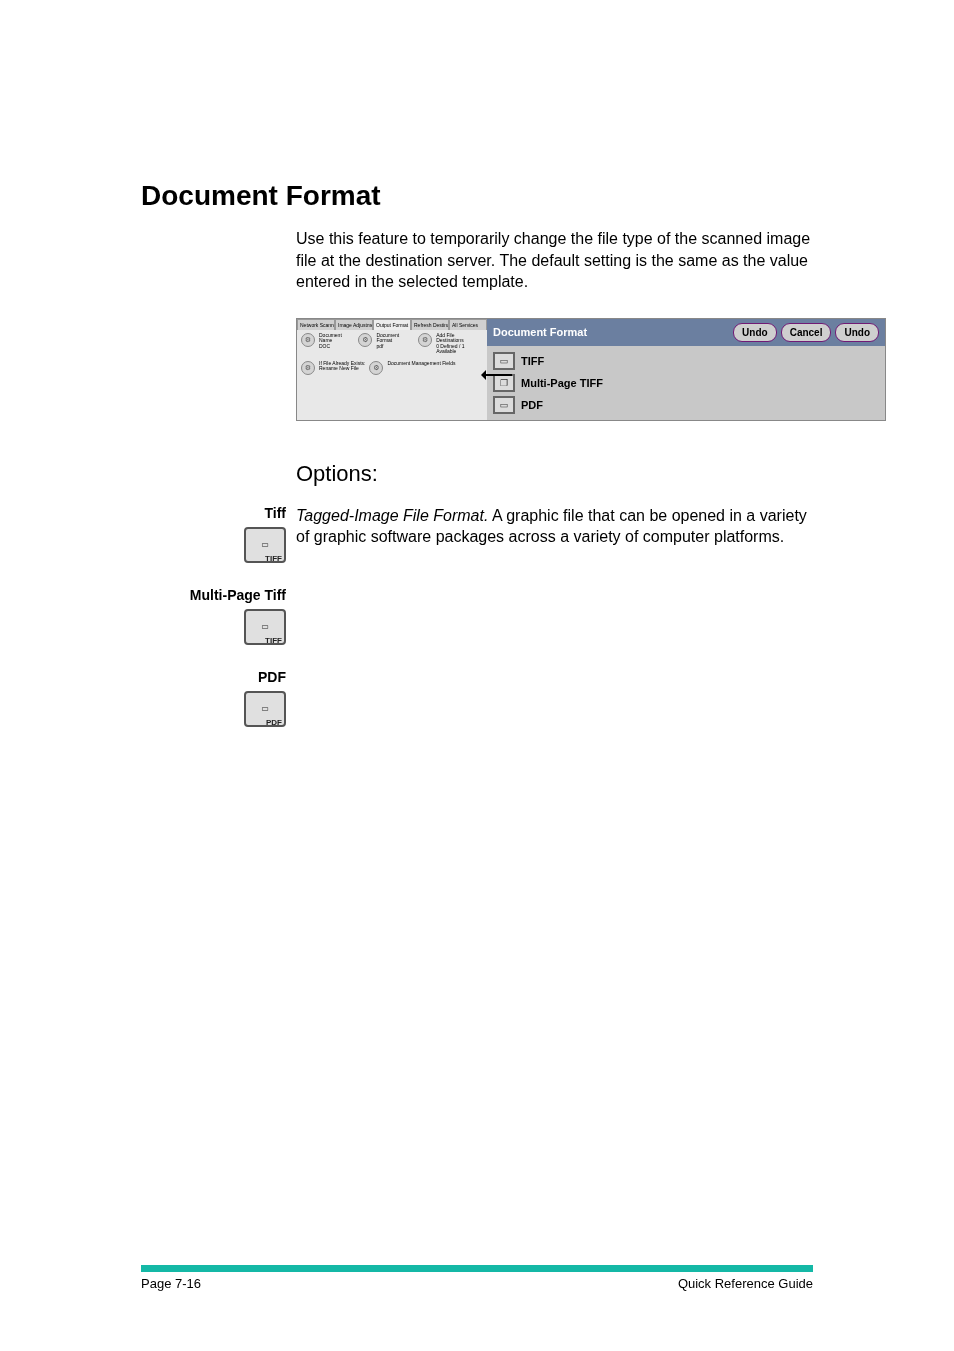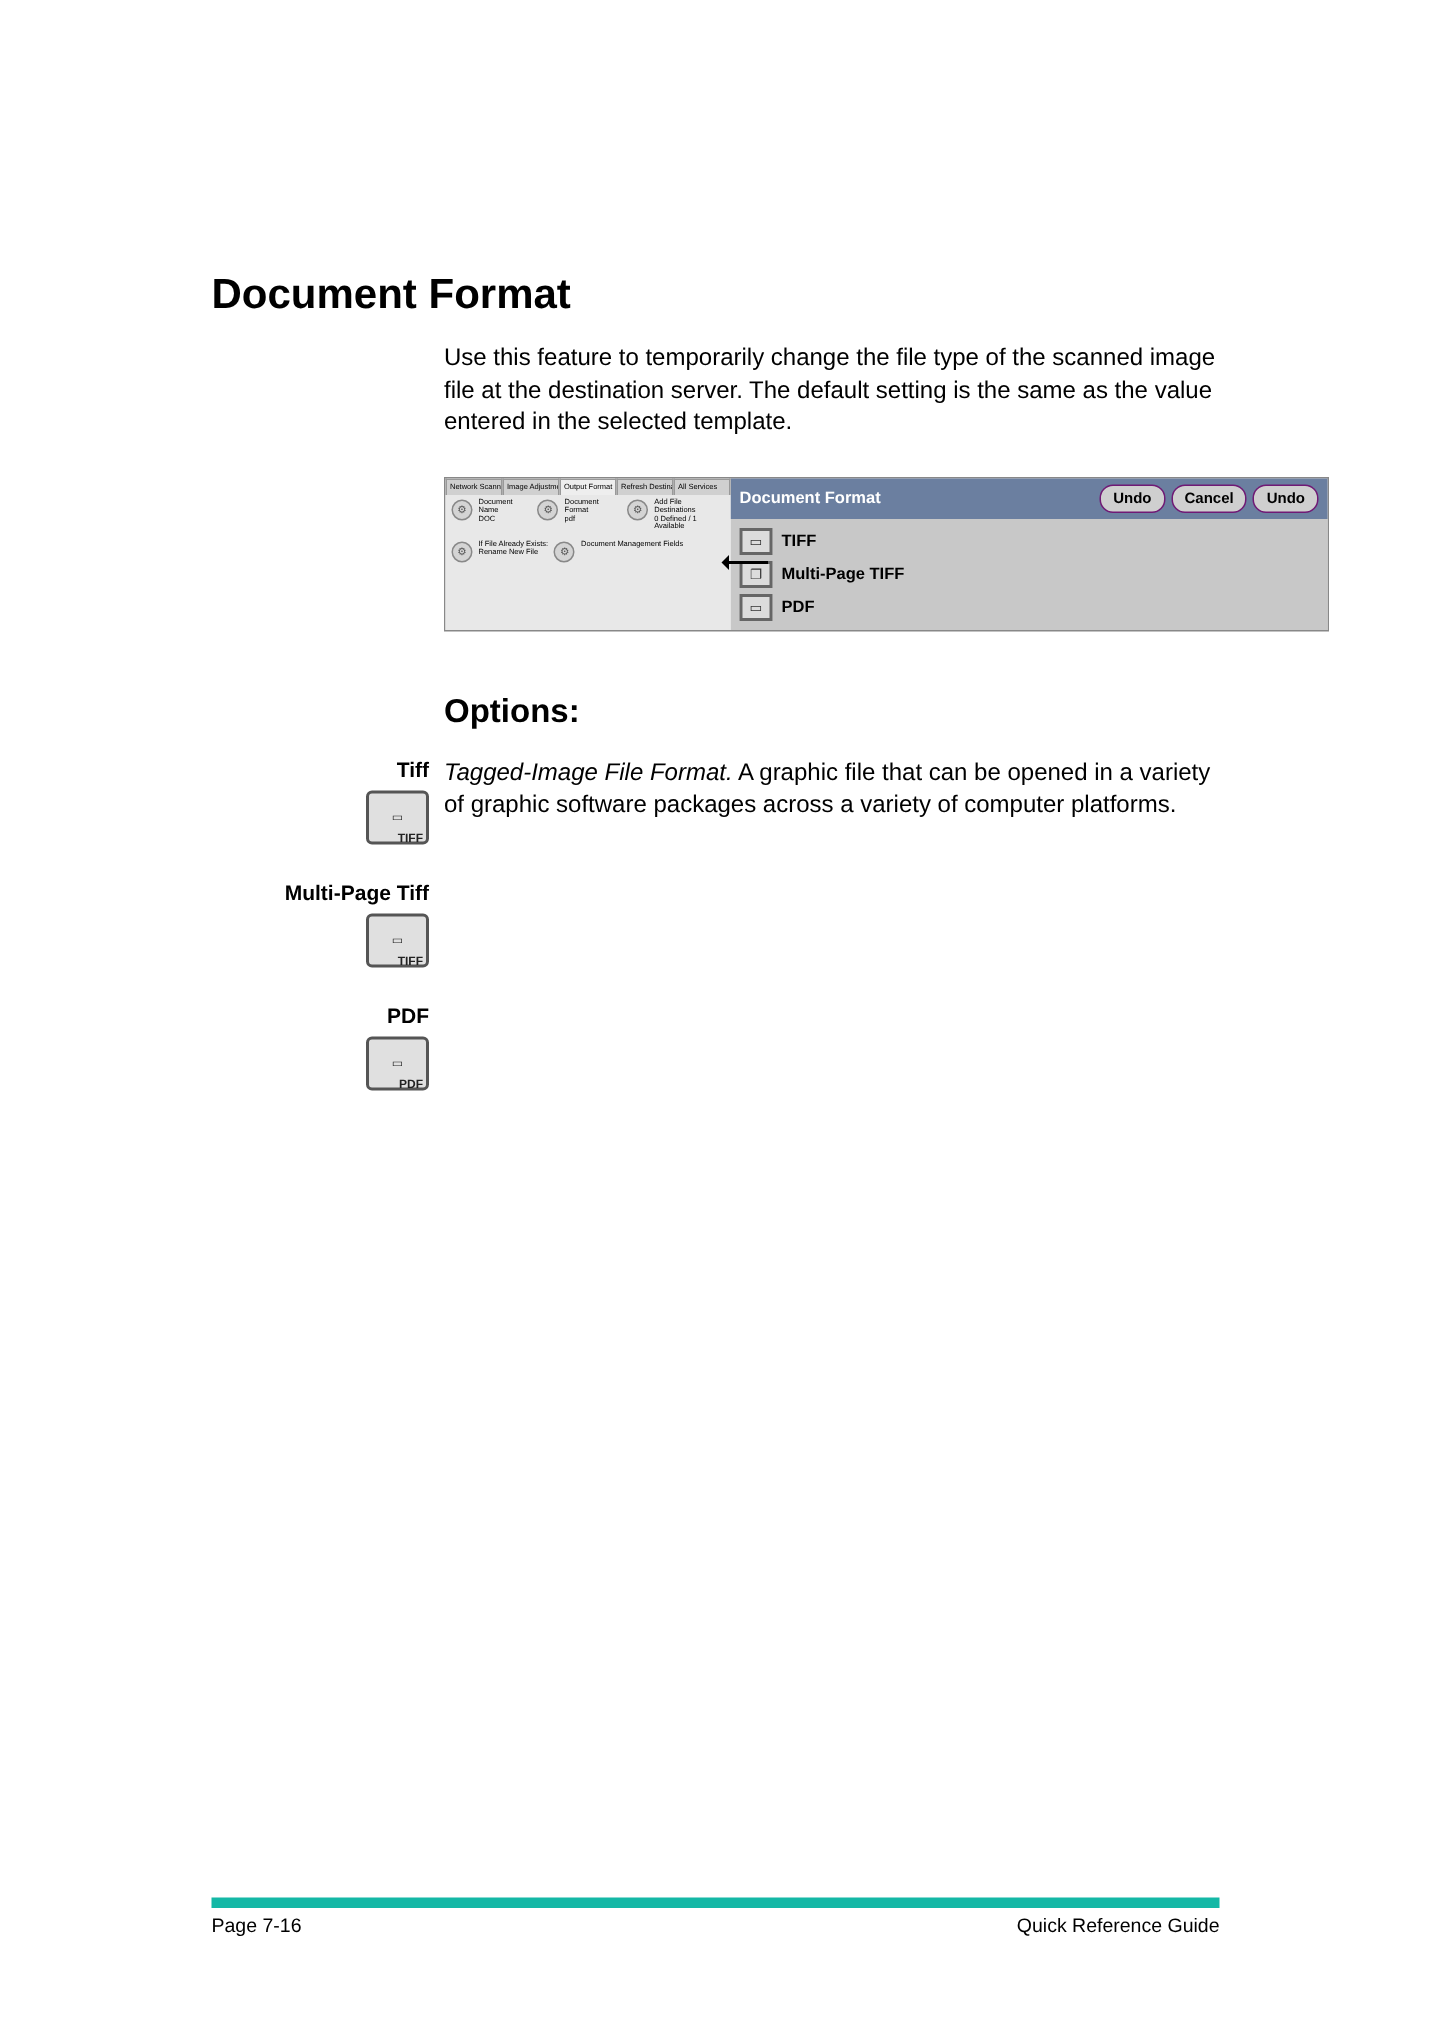--- a/index.html
+++ b/index.html
@@ -21,21 +21,21 @@
   .arrowline::after { content: ""; position: absolute; left: -6px; top: -4px; border: 5px solid transparent; border-right-color: #000; }
   .mock-right { flex: 1; display: flex; flex-direction: column; }
   .mock-header { background: #6b7fa0; color: #fff; display: flex; align-items: center; padding: 4px 6px; font-size: 11px; font-weight: bold; }
   .mock-header-title { flex: 1; }
   .pillbtn { background: #cfcfcf; color: #000; font-size: 10px; font-weight: bold; padding: 3px 8px; border-radius: 9px; margin-left: 4px; border: 1px solid #701a75; }
   .mock-body { background: #c8c8c8; padding: 6px; display: flex; flex-direction: column; gap: 4px; }
   .opt-row { display: flex; align-items: center; gap: 6px; }
   .opt-icon { width: 22px; height: 18px; background: #dcdcdc; border: 2px solid #666; display:flex; align-items:center; justify-content:center; font-size:9px; color:#333;}
   .opt-label { font-size: 11px; font-weight: bold; }
   
-  h2 { font-size: 22px; font-weight: bold; margin: 0 0 18px 0; margin-left: 155px; }
+  h2 { font-size: 22px; font-weight: normal; margin: 0 0 18px 0; margin-left: 155px; }
   .opt-block { display: flex; margin-bottom: 24px; }
   .opt-left { width: 155px; text-align: right; padding-right: 10px; }
   .opt-left-label { font-size: 14px; font-weight: bold; }
   .opt-left-icon { margin-top: 6px; display: inline-block; }
   .big-icon { width: 42px; height: 36px; border: 2px solid #555; border-radius: 4px; background: #e0e0e0; position: relative; display:inline-flex; align-items:center; justify-content:center; font-size:8px; color:#222; }
   .big-icon::after { position:absolute; right:2px; bottom:-2px; font-size:8px; font-weight:bold; }
   .ic-tiff::after { content:"TIFF"; }
   .ic-mtiff::after { content:"TIFF"; }
   .ic-pdf::after { content:"PDF"; }
   .opt-body { flex: 1; font-size: 16px; line-height: 1.35; }

